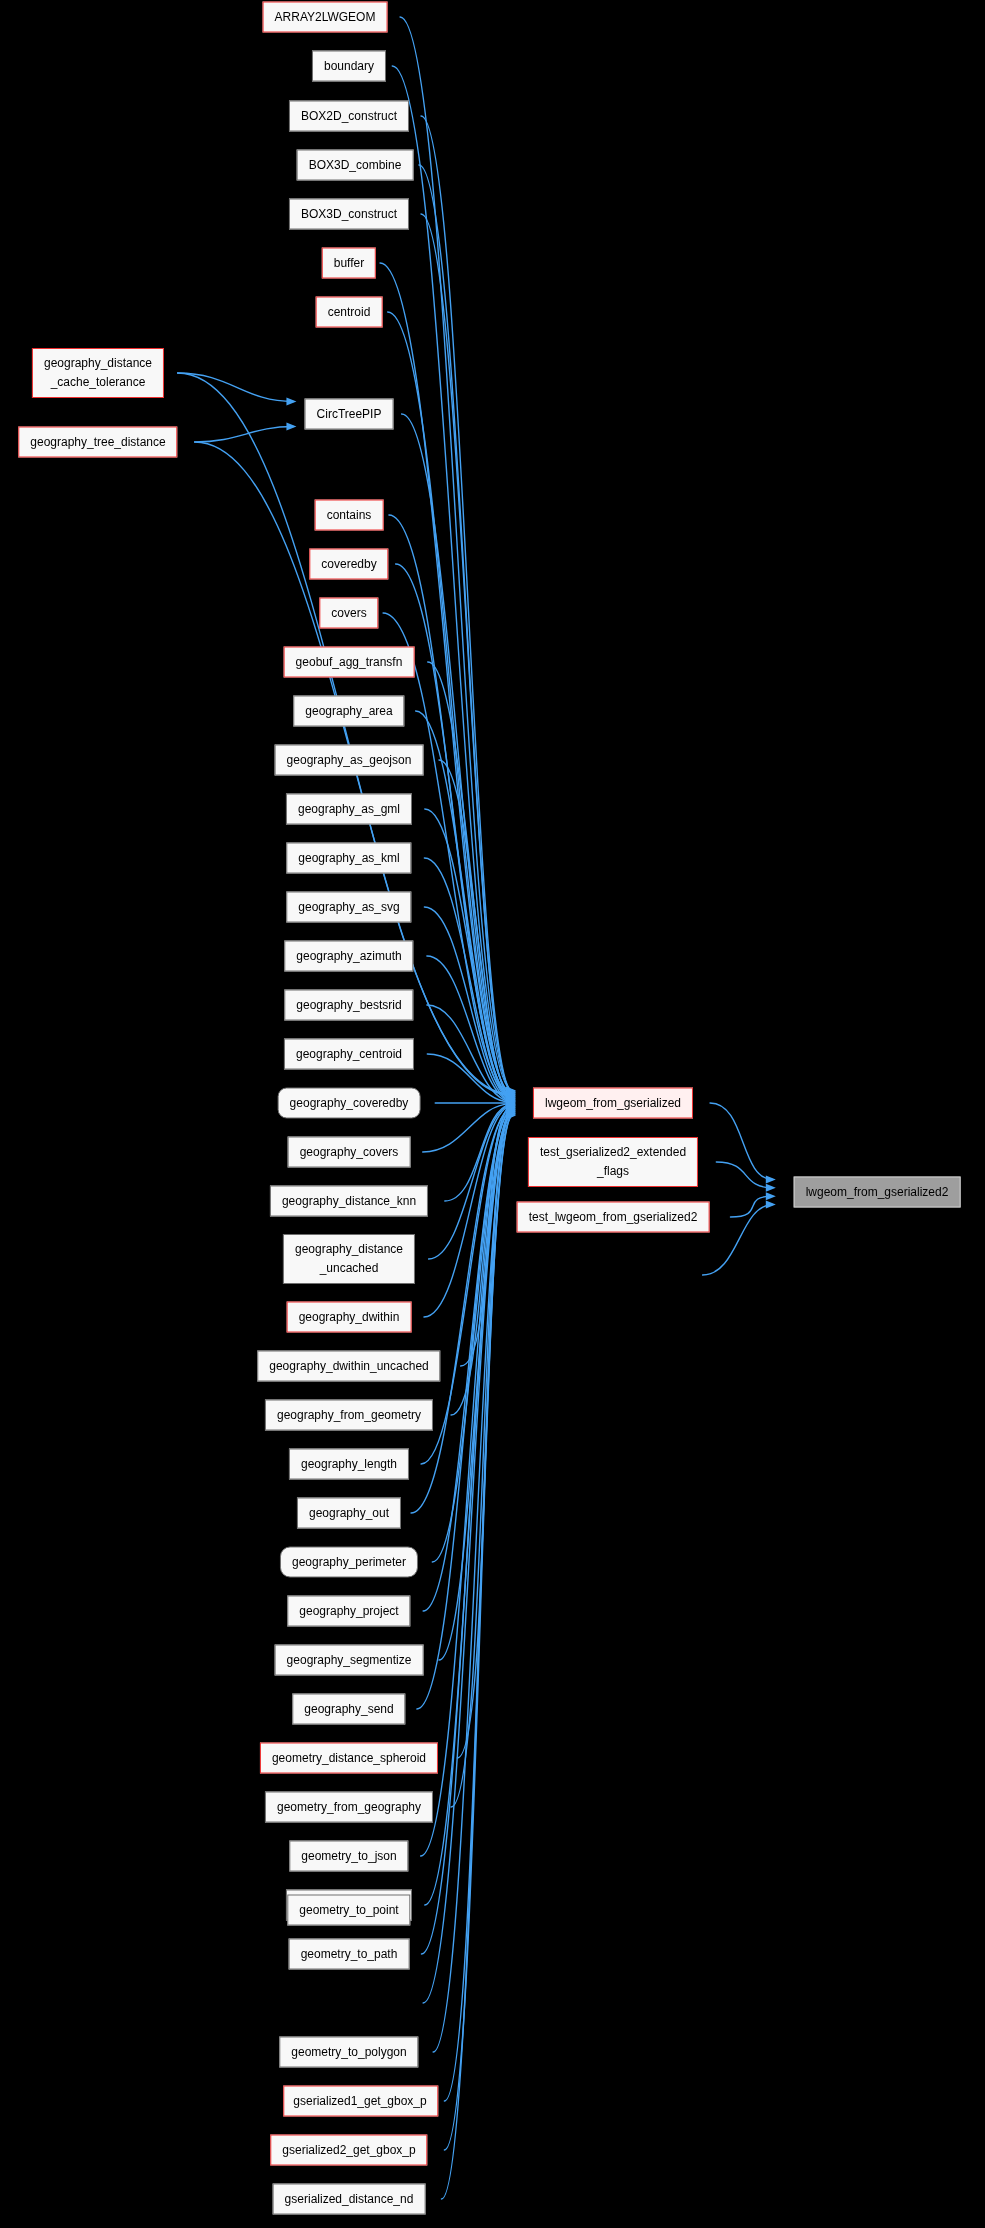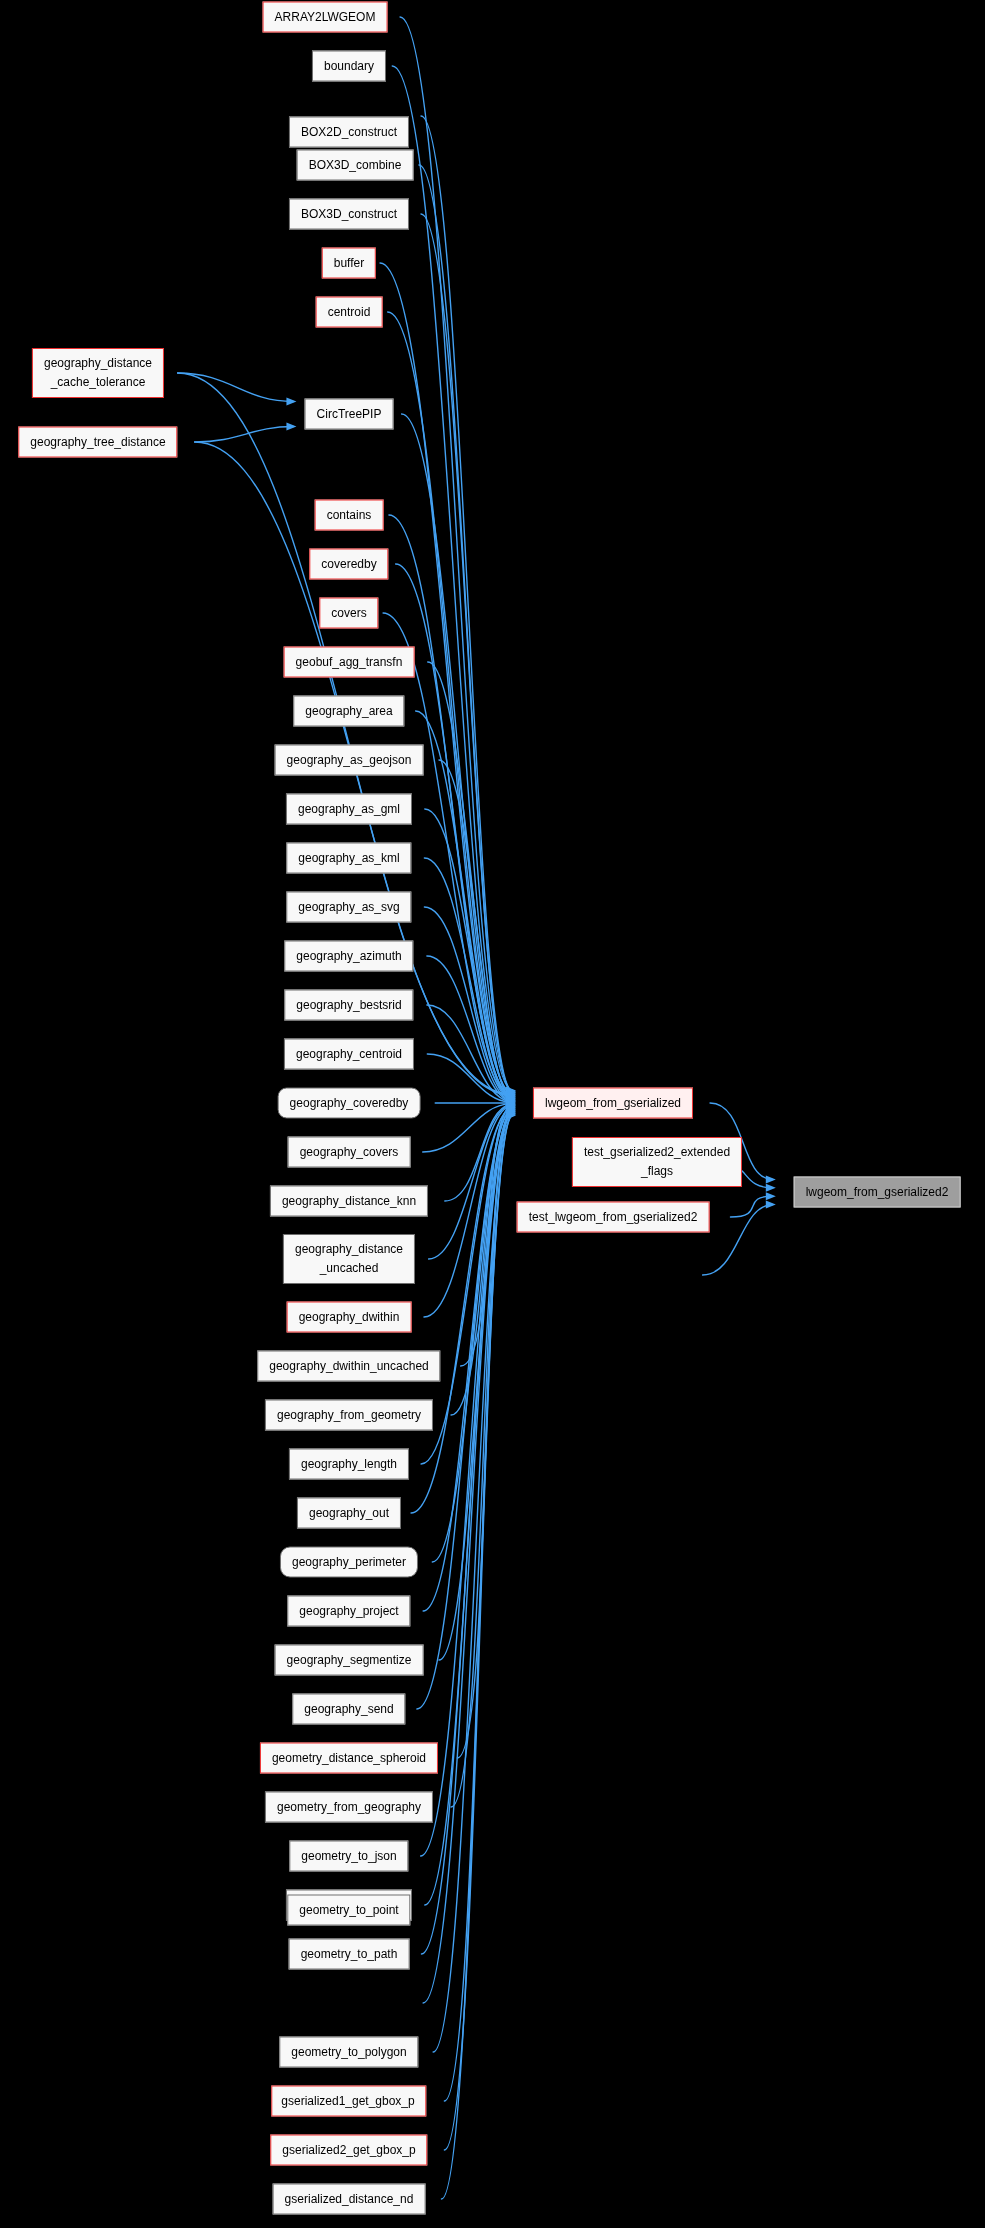--- a/index.html
+++ b/index.html
@@ -162,21 +162,21 @@
       <path class="edge-path" d="M 716.3203125 1162 C 752.3203125 1162, 739.7890625 1187.8333333333333, 772.7890625 1187.8333333333333"></path>
       <polygon class="edge-arrow" points="775.7890625,1187.8333333333333 765.7890625,1183.8333333333333 765.7890625,1191.8333333333333"></polygon>
       <path class="edge-path" d="M 730.46875 1217 C 766.46875 1217, 739.7890625 1196.1666666666667, 772.7890625 1196.1666666666667"></path>
       <polygon class="edge-arrow" points="775.7890625,1196.1666666666667 765.7890625,1192.1666666666667 765.7890625,1200.1666666666667"></polygon>
       <path class="edge-path" d="M 702.5546875 1275 C 738.5546875 1275, 739.7890625 1204.5, 772.7890625 1204.5"></path>
       <polygon class="edge-arrow" points="775.7890625,1204.5 765.7890625,1200.5 765.7890625,1208.5"></polygon>
     </svg>
 
 <div class="node red" style="left: 325px; top: 17px;">ARRAY2LWGEOM</div>
     <div class="node plain" style="left: 349px; top: 66px;">boundary</div>
-    <div class="node plain" style="left: 349px; top: 116px; margin-top: 16px;">BOX2D_construct</div>
+    <div class="node plain" style="left: 349px; top: 116px;">BOX2D_construct</div>
     <div class="node plain" style="left: 349px; top: 165px; margin-left: 6px;">BOX3D_combine</div>
     <div class="node plain" style="left: 349px; top: 214px;">BOX3D_construct</div>
     <div class="node red" style="left: 349px; top: 263px;">buffer</div>
     <div class="node red" style="left: 349px; top: 312px;">centroid</div>
     <div class="node red" style="left: 98px; top: 373px;">geography_distance
 _cache_tolerance</div>
     <div class="node plain" style="left: 349px; top: 414px;">CircTreePIP</div>
     <div class="node red" style="left: 98px; top: 442px;">geography_tree_distance</div>
     <div class="node red" style="left: 349px; top: 515px;">contains</div>
     <div class="node red" style="left: 349px; top: 564px;">coveredby</div>
@@ -204,21 +204,21 @@
     <div class="node plain" style="left: 349px; top: 1611px;">geography_project</div>
     <div class="node plain" style="left: 349px; top: 1660px;">geography_segmentize</div>
     <div class="node plain" style="left: 349px; top: 1709px;">geography_send</div>
     <div class="node red" style="left: 349px; top: 1758px;">geometry_distance_spheroid</div>
     <div class="node plain" style="left: 349px; top: 1807px;">geometry_from_geography</div>
     <div class="node plain" style="left: 349px; top: 1856px;">geometry_to_json</div>
     <div class="node plain" style="left: 349px; top: 1905px;">geometry_to_jsonb</div>
     <div class="node plain" style="left: 349px; top: 1954px;">geometry_to_path</div>
     <div class="node plain" style="left: 349px; top: 1910px;">geometry_to_point</div>
     <div class="node plain" style="left: 349px; top: 2052px;">geometry_to_polygon</div>
-    <div class="node red" style="left: 349px; top: 2101px; padding-left: 9px;">gserialized1_get_gbox_p</div>
+    <div class="node red" style="left: 361px; top: 2101px; padding-left: 9px;">gserialized1_get_gbox_p</div>
     <div class="node red" style="left: 349px; top: 2150px;">gserialized2_get_gbox_p</div>
     <div class="node plain" style="left: 349px; top: 2199px;">gserialized_distance_nd</div>
     <div class="node hub" style="left: 613px; top: 1103px;">lwgeom_from_gserialized</div>
-    <div class="node red" style="left: 613px; top: 1162px; margin-left: 44px;">test_gserialized2_extended
+    <div class="node red" style="left: 613px; top: 1162px;">test_gserialized2_extended
 _flags</div>
     <div class="node red" style="left: 613px; top: 1217px;">test_lwgeom_from_gserialized2</div>
     <div class="node focus" style="left: 877px; top: 1192px;">lwgeom_from_gserialized2</div>
   </div>
 
 </body></html>

